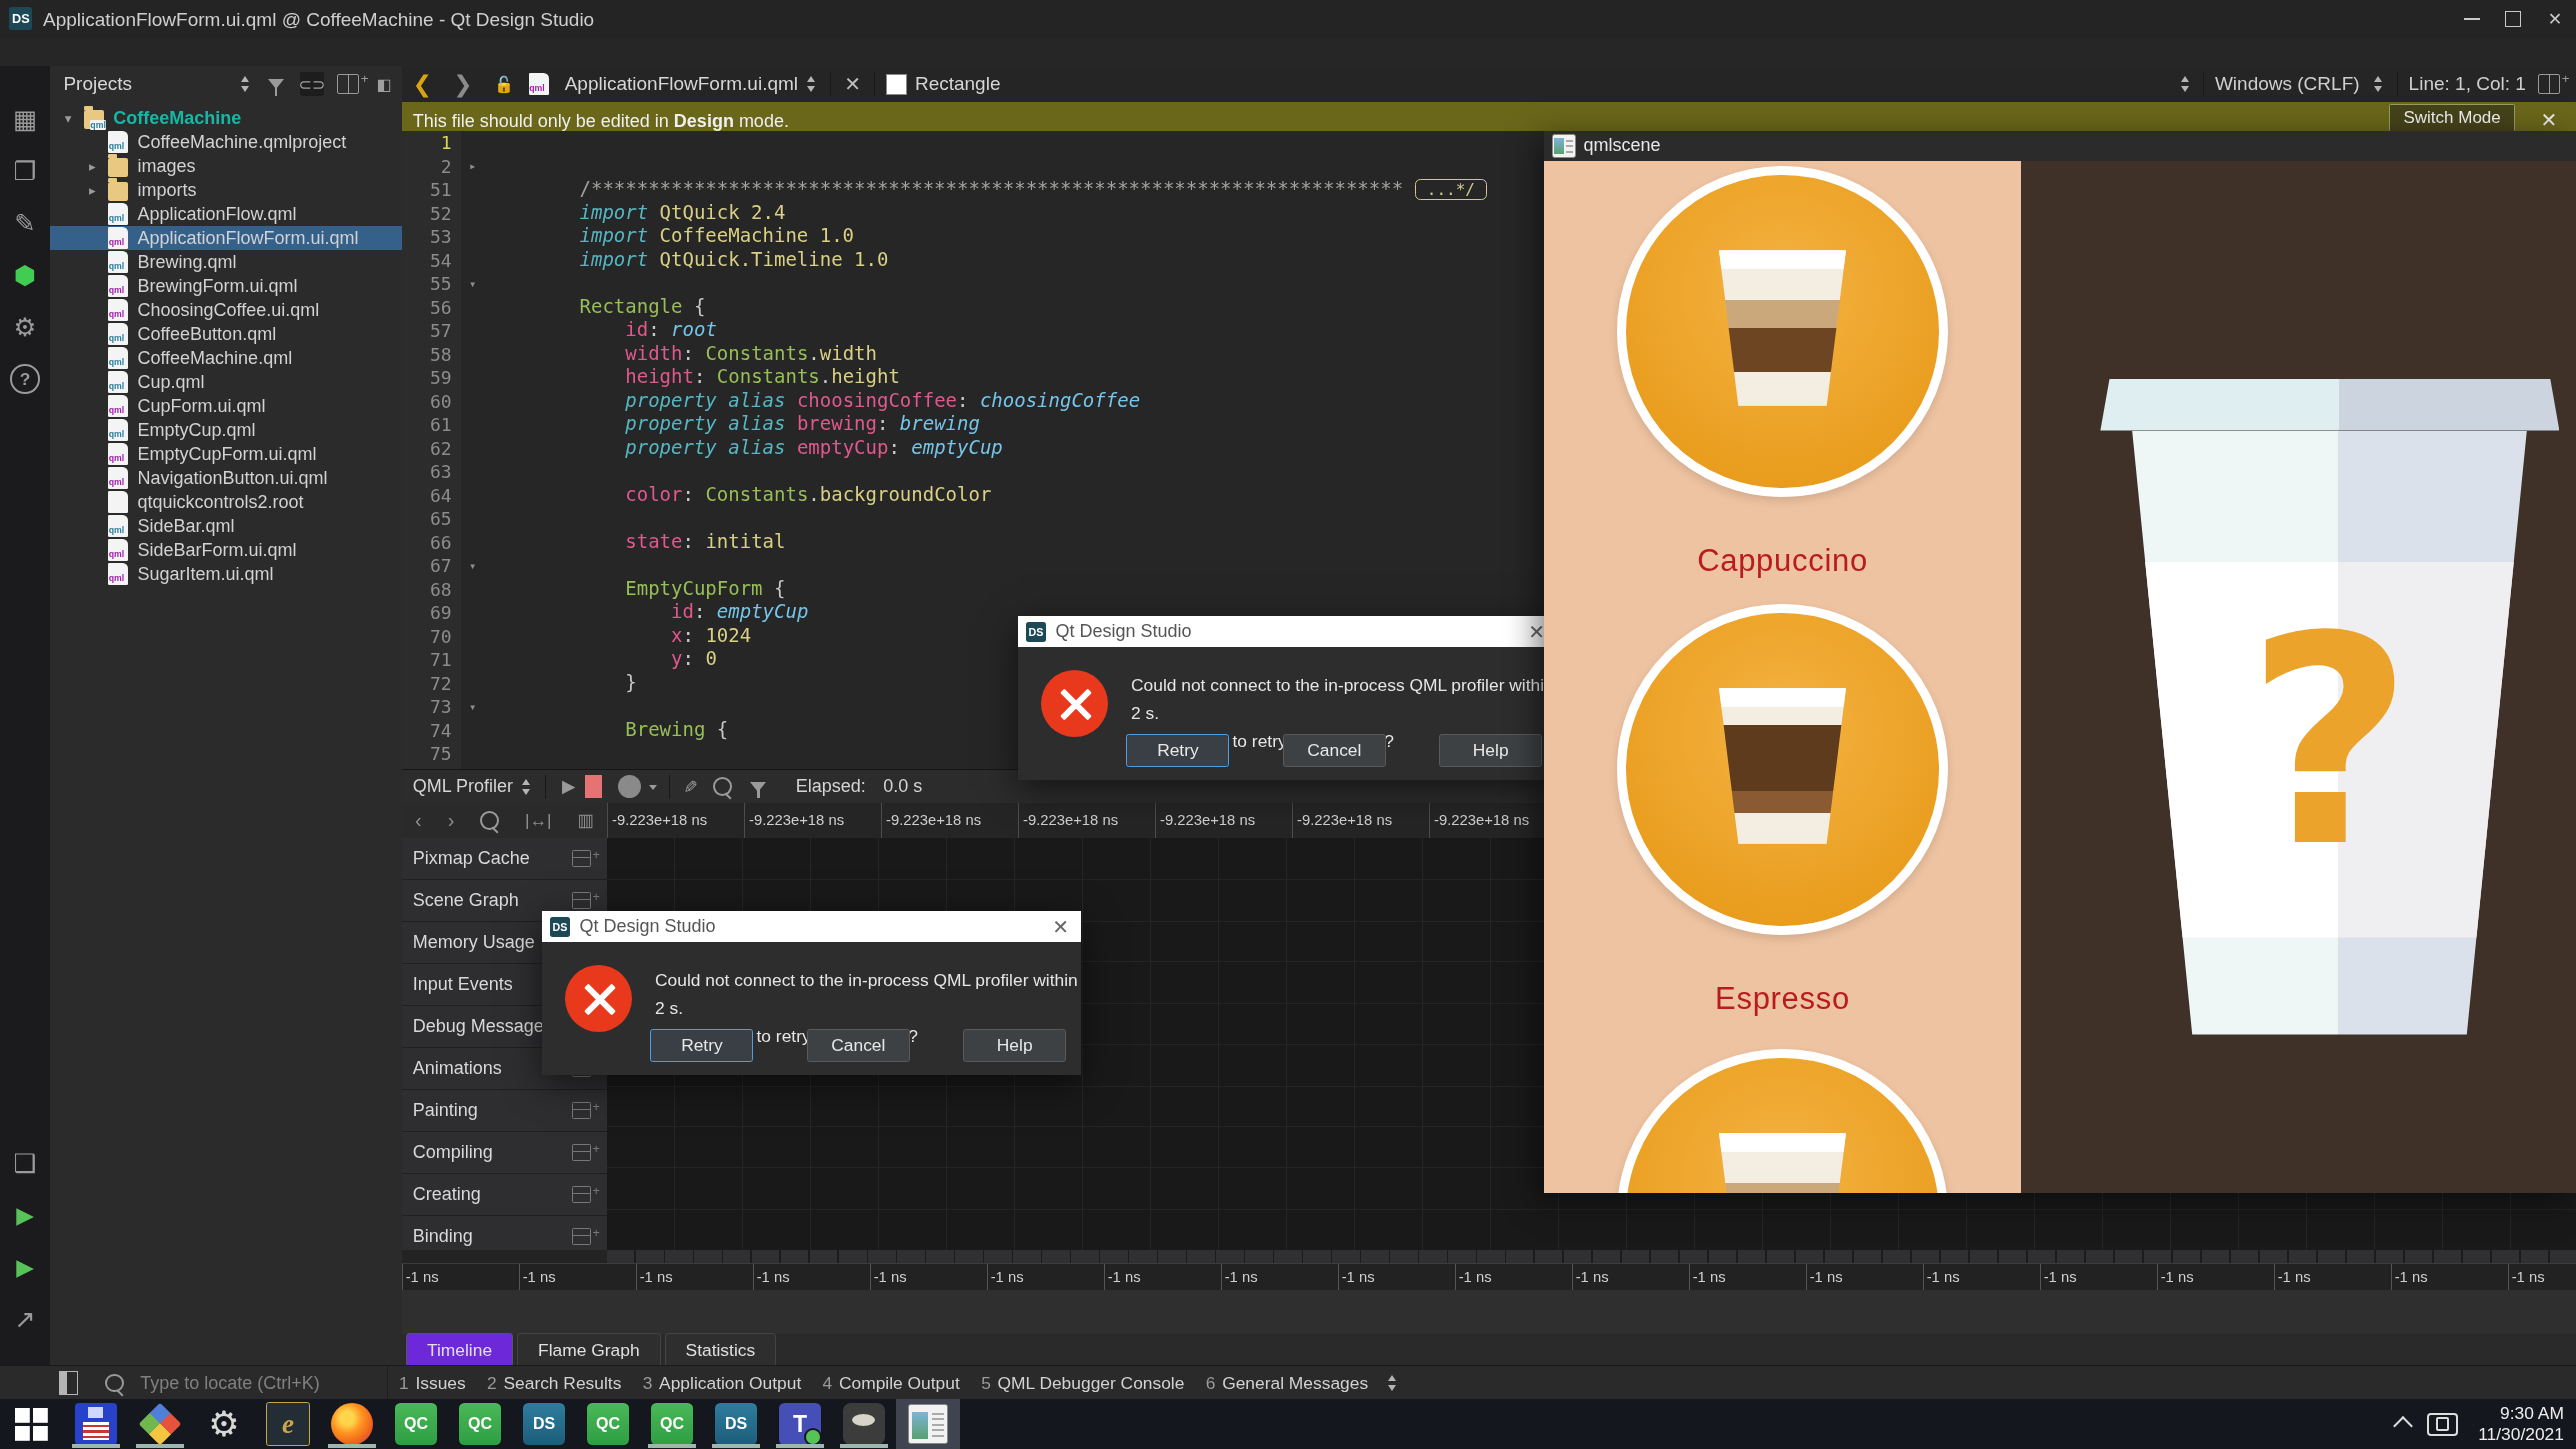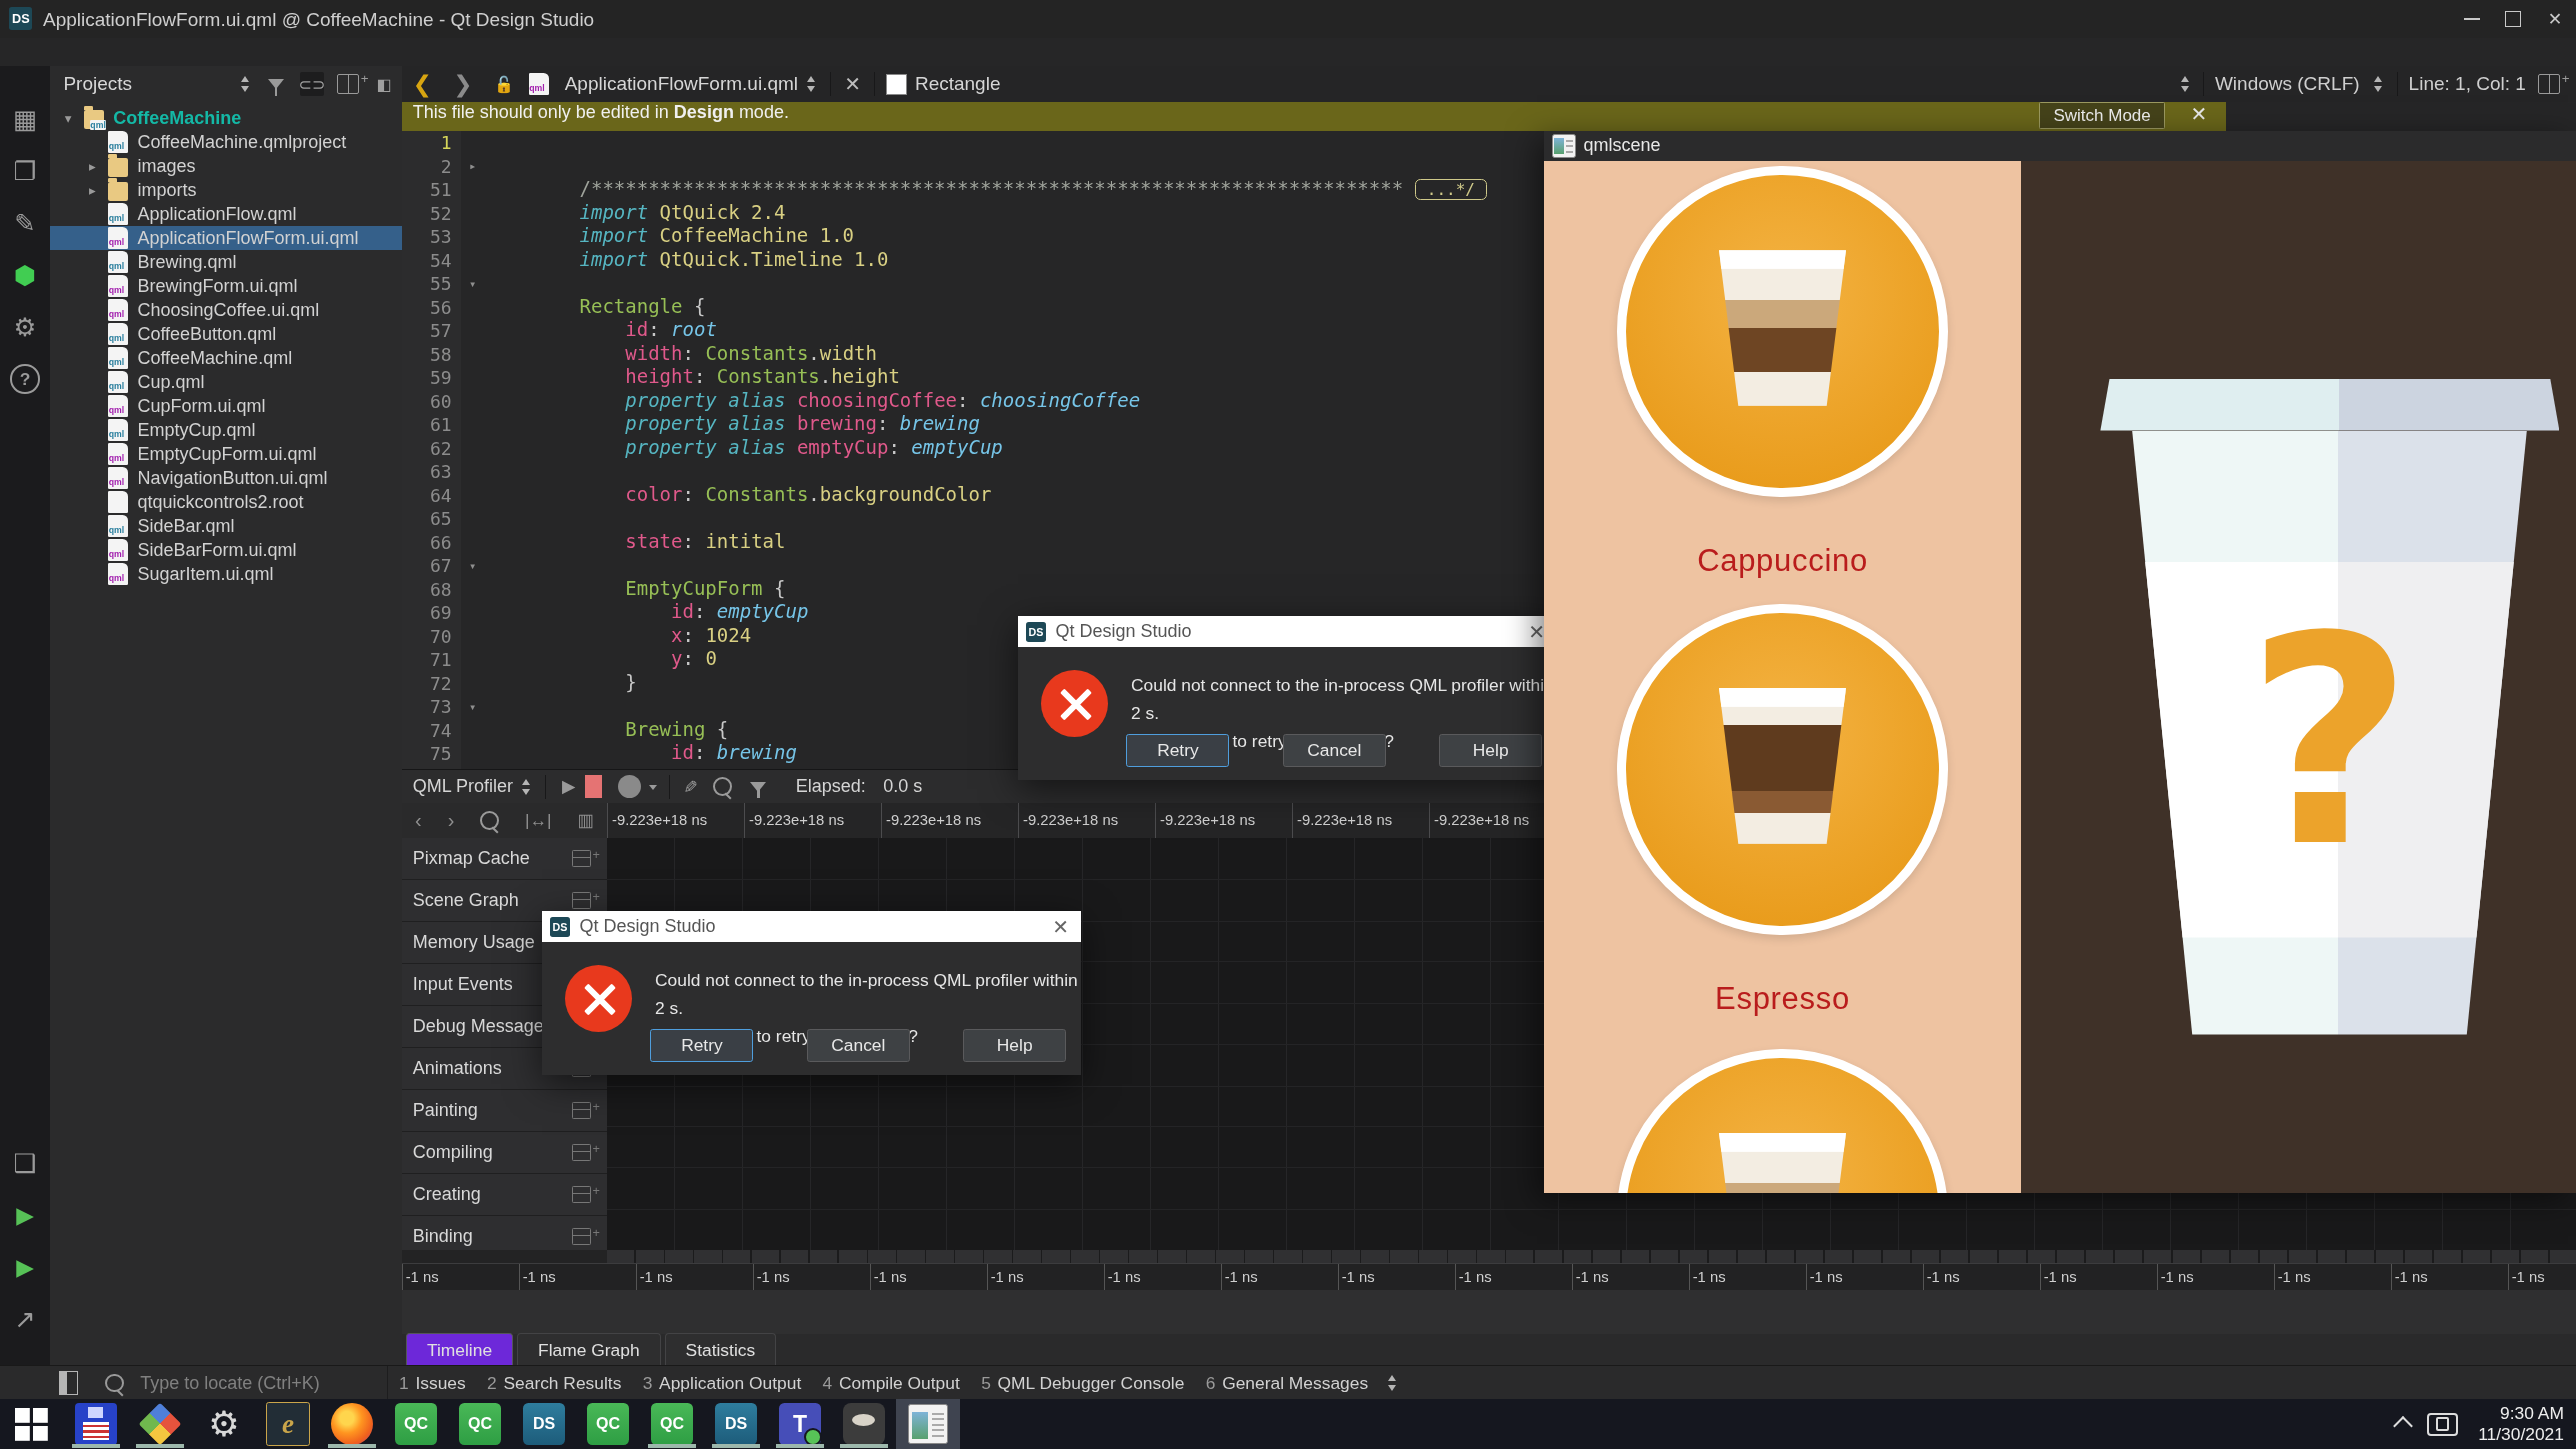--- a/index.html
+++ b/index.html
@@ -57,21 +57,21 @@
   .spin i.d{border-top:6px solid #b5b5b5;margin-top:2px;}
   .xbtn{font-size:20px;color:#bdbdbd;padding:0 8px;}
   .wsq{width:19px;height:19px;background:#fff;border:0.7px solid #888;margin:0 8px 0 5.4px;}
   #ctxname{font-size:19px;color:#d6d6d6;}
   #tbright{position:absolute;right:9.4px;top:0;height:36px;display:flex;align-items:center;}
   #tbright .lbl{font-size:19px;color:#cfcfcf;margin:0 5.4px;}
   .splitico{width:20px;height:17.4px;border:1.3px solid #9a9a9a;border-radius:2px;position:relative;margin:0 6.7px;}
   .splitico::before{content:"";position:absolute;left:50%;top:0;width:1.3px;height:100%;background:#9a9a9a;}
   .splitico::after{content:"+";position:absolute;right:-10.7px;top:-4px;font-size:13.4px;color:#9a9a9a;}
   
-  #infobar{left:402px;top:102px;width:1824px;height:29.5px;background:#6a661a;color:#f0f0f0;display:flex;align-items:flex-start;font-size:18px;}
+  #infobar{left:402px;top:102px;width:2174px;height:29.5px;background:#6a661a;color:#f0f0f0;display:flex;align-items:flex-end;font-size:18px;}
   #infobar .msg{margin-left:10.7px;flex:1;}
   #switchmode{background:#45431a;border:0.7px solid #9b9960;color:#eee;font-size:17px;padding:2.7px 13.4px;border-radius:1.3px;margin-right:17.4px;}
   #infobar .xbtn{color:#e8e8e8;margin-right:10.7px;}
   
   #editor{left:402px;top:131px;width:2174px;height:638px;background:#262627;overflow:hidden;}
   .cl{height:23.5px;display:flex;align-items:center;font-family:"DejaVu Sans Mono","Liberation Mono",monospace;font-size:19px;white-space:pre;}
   .lnum{width:59px;text-align:right;color:#8c8c8c;background:#2c2c2d;height:100%;box-sizing:border-box;padding-right:9.4px;line-height:23.5px;flex:none;font-size:18px;}
   .cl[data-cur="true"] .lnum{color:#d6d65a;}
   .fold{width:23px;color:#8f8f8f;font-size:12px;text-align:center;flex:none;}
   .fold[data-f="open"]::before{content:"▾";}
@@ -664,23 +664,20 @@
         <span class="lnum">73</span>
         <span class="fold" data-f="open"></span>
         <span class="code">
           
         <span class="tok" data-k="pln">    </span><span class="tok" data-k="type">Brewing </span><span class="tok" data-k="pln">{</span></span>
       </div>
 
       <div class="cl">
         <span class="lnum">74</span>
         <span class="fold"></span>
-        <span class="code">
-          
-        <span class="tok" data-k="pln">        </span><span class="tok" data-k="kw">id</span><span class="tok" data-k="pln">: </span><span class="tok" data-k="id">brewing</span></span>
       </div>
 
       <div class="cl">
         <span class="lnum">75</span>
         <span class="fold"></span>
         <span class="code">
           
         <span class="tok" data-k="pln">        </span><span class="tok" data-k="kw">x</span><span class="tok" data-k="pln">: </span><span class="tok" data-k="val">2048</span></span>
       </div>
 

